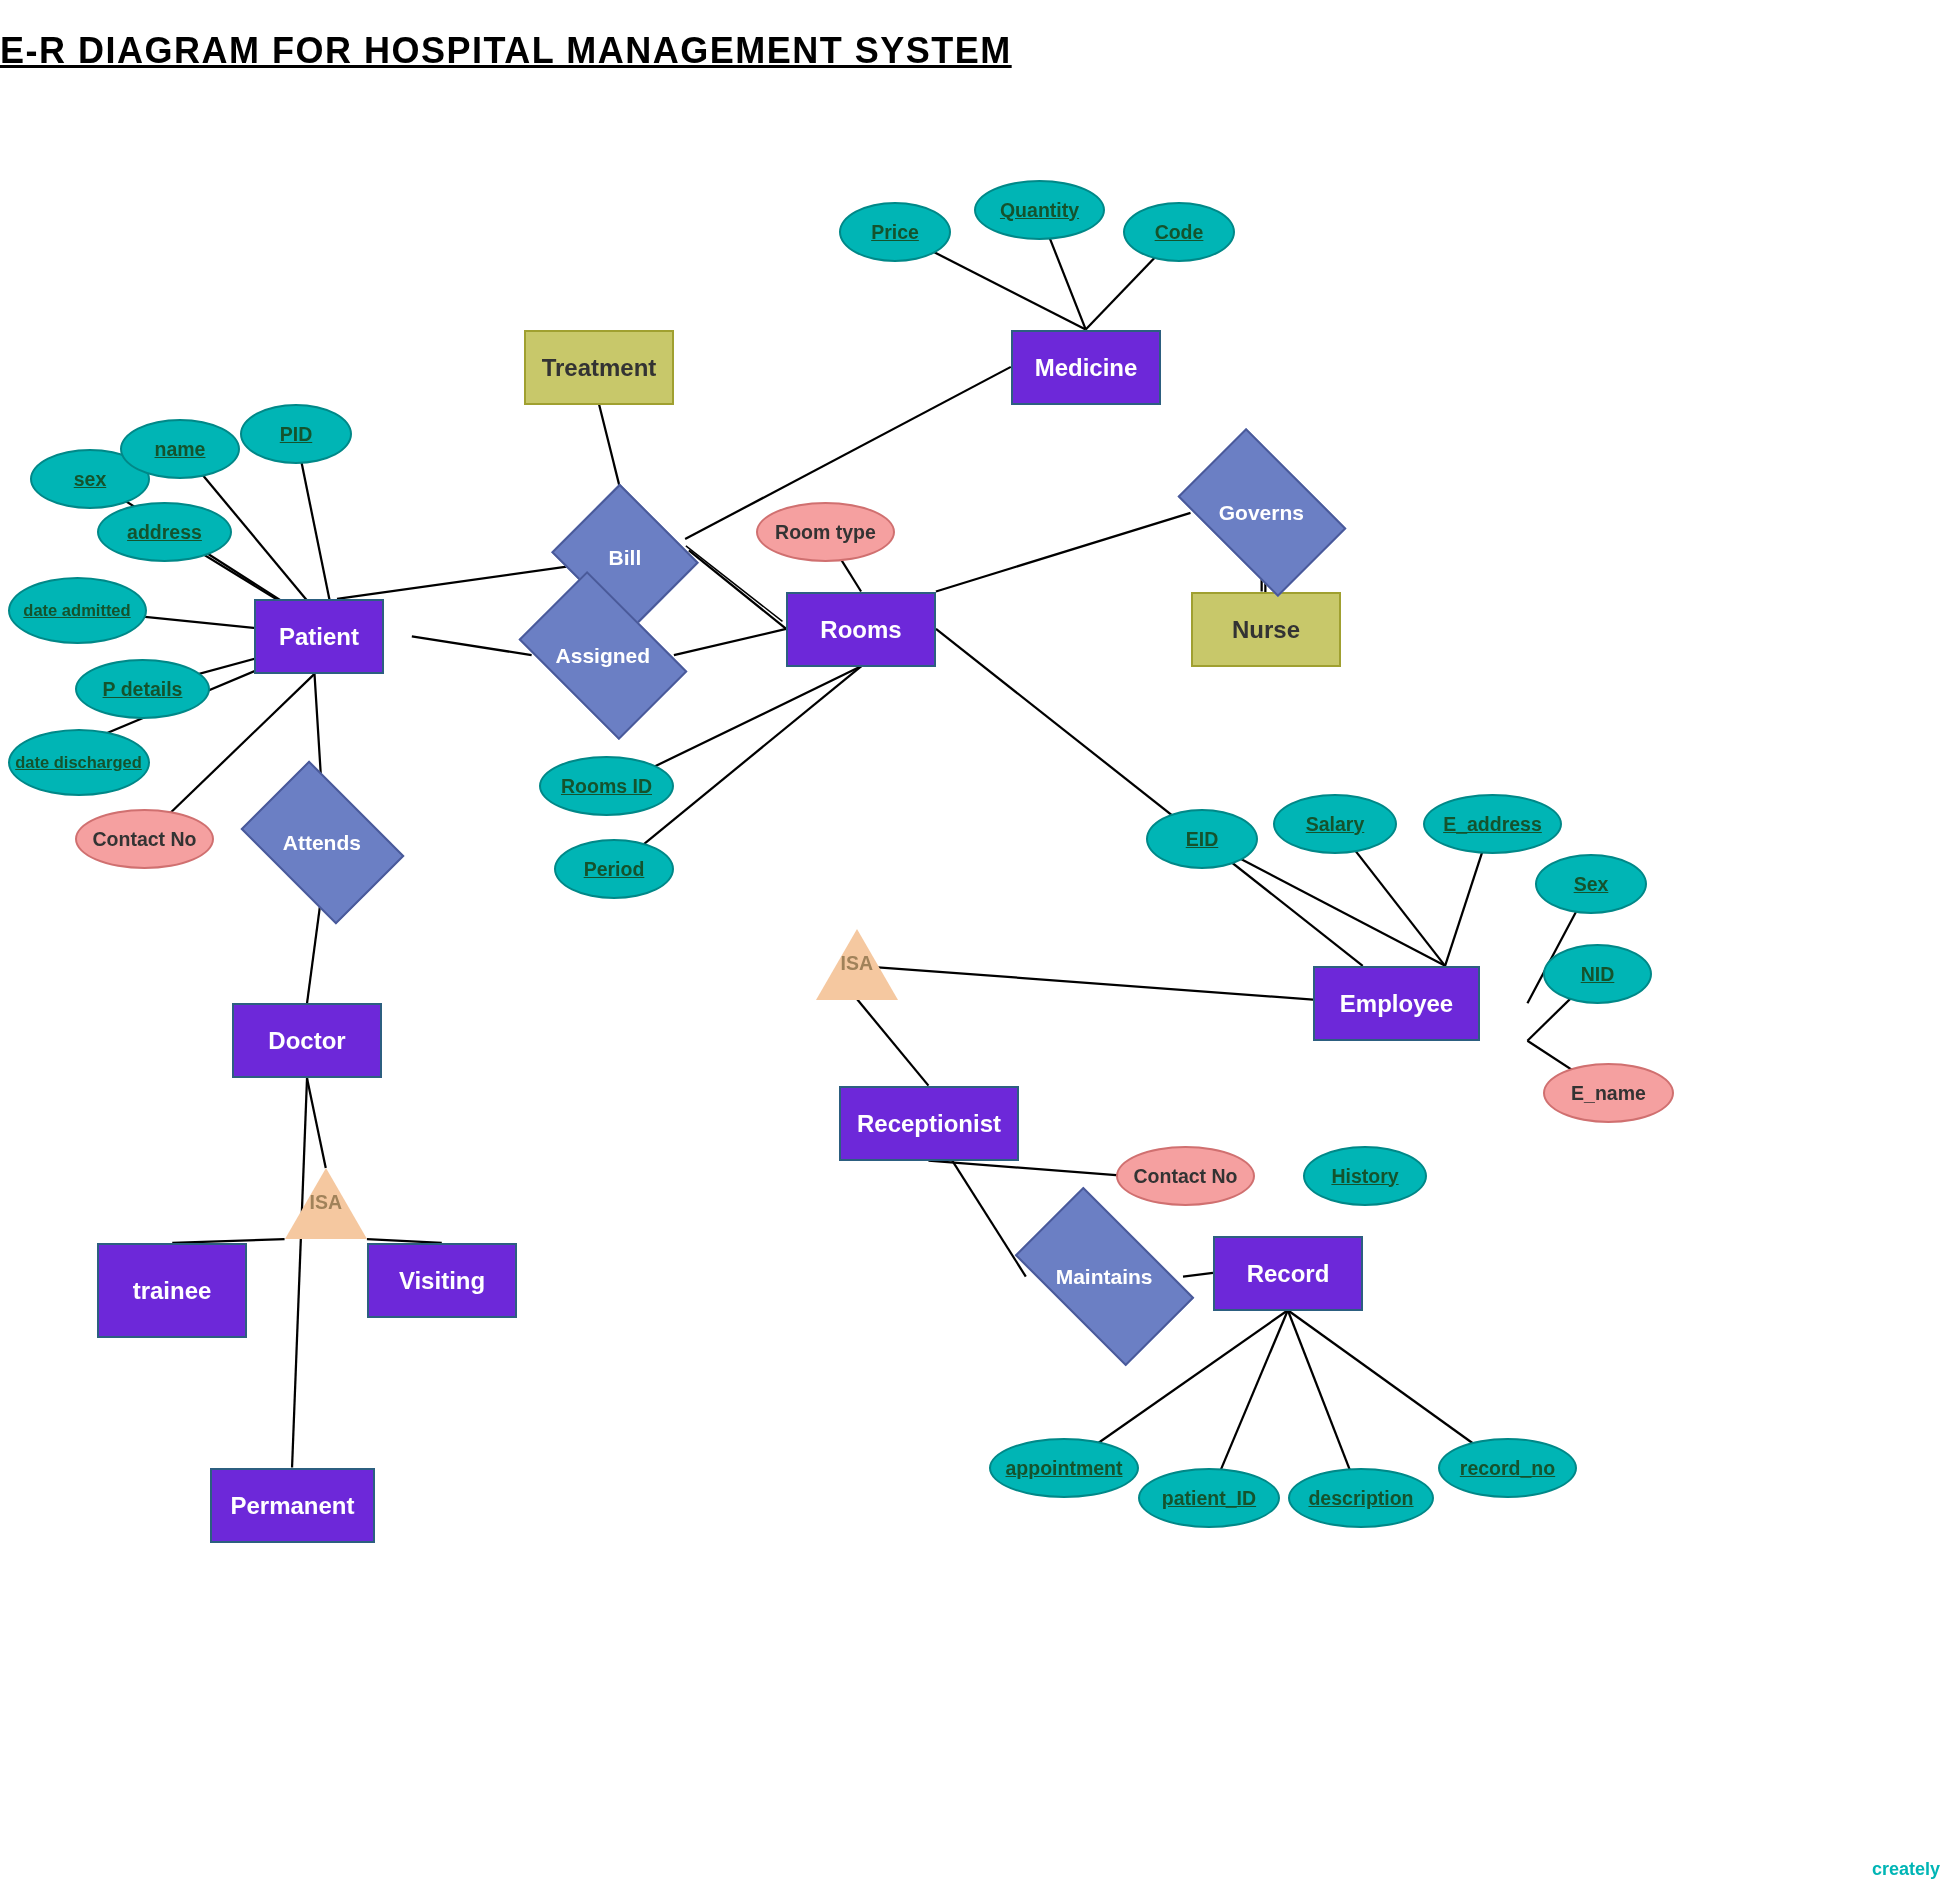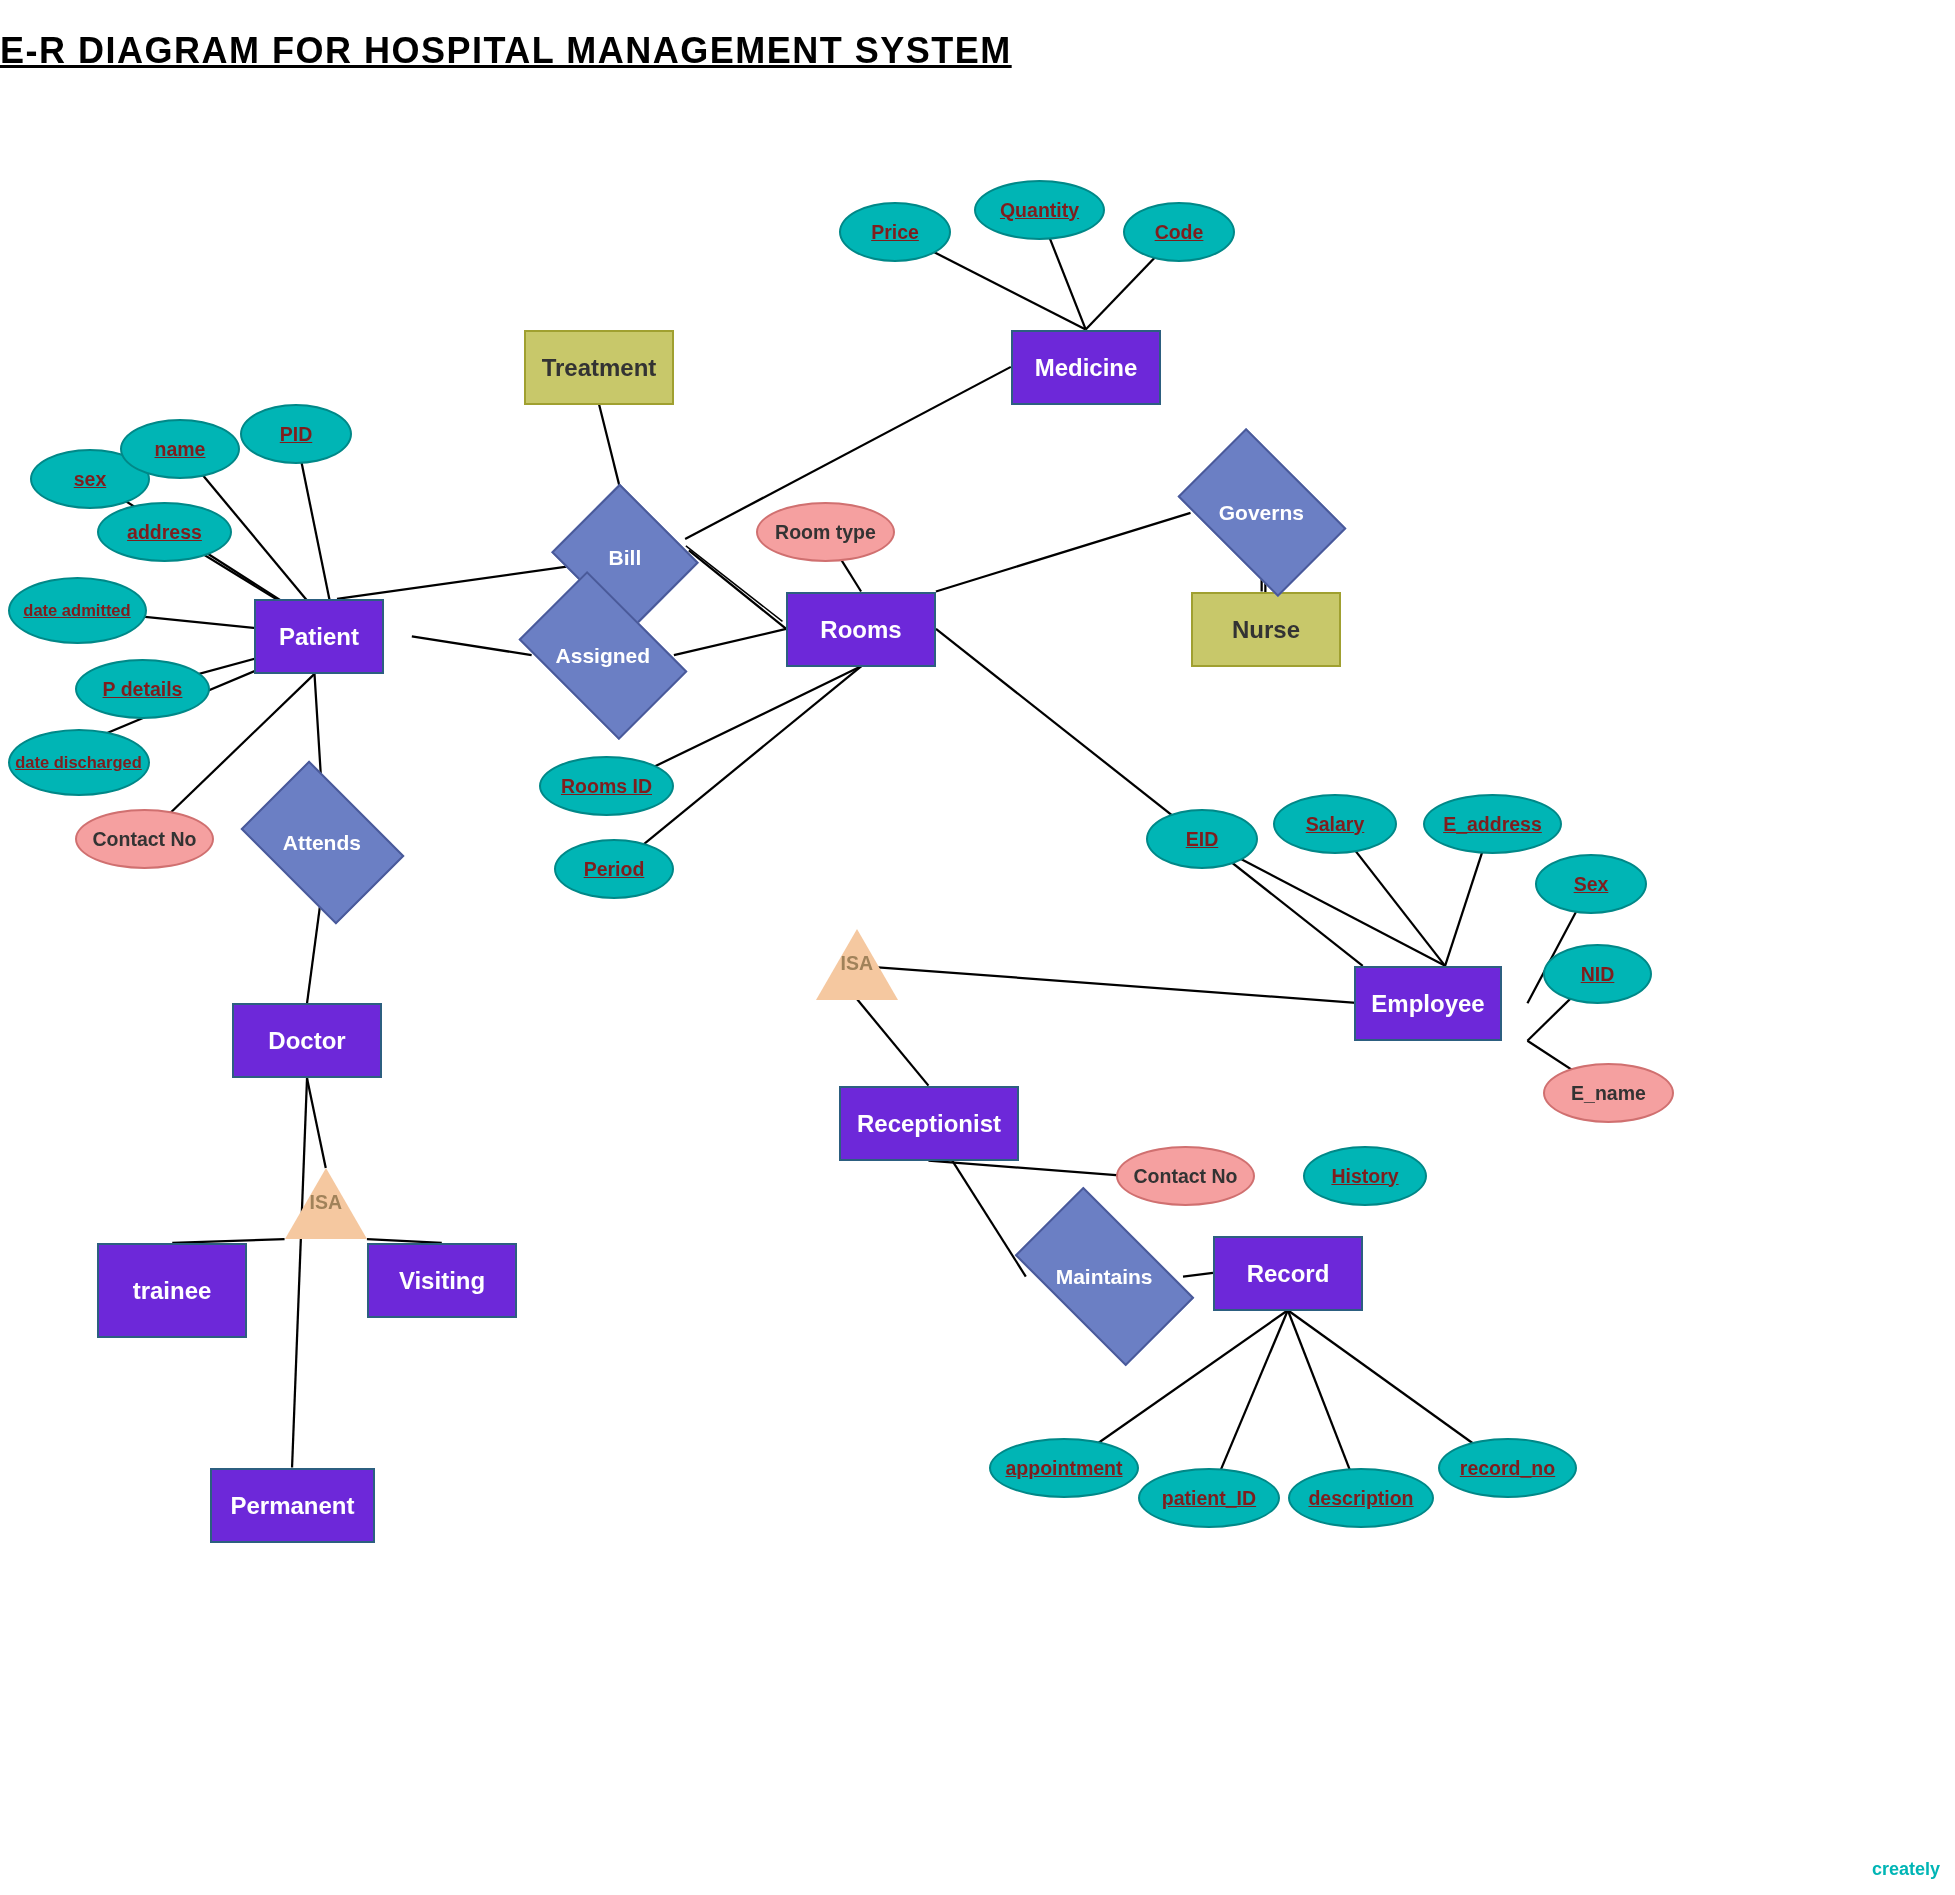--- a/index.html
+++ b/index.html
@@ -69,21 +69,21 @@
     }
     
     .attribute {
       background: #00b5b5;
       border: 2.2px solid #008888;
       border-radius: 50%;
       display: flex;
       align-items: center;
       justify-content: center;
       font-size: 19.5px;
-      color: #7f1d1d;
+      color: #14532d;
       font-weight: bold;
       text-align: center;
       text-decoration: underline;
     }
     
     .attribute-pink {
       background: #f5a0a0;
       border: 2.2px solid #d07070;
       border-radius: 50%;
       display: flex;
@@ -217,21 +217,21 @@
 </div>
 
 <div class="node-container entity" style="left:786px;top:592px;width:150px;height:75px;">
   <span>Rooms</span>
 </div>
 
 <div class="node-container entity" style="left:1011px;top:330px;width:150px;height:75px;">
   <span>Medicine</span>
 </div>
 
-<div class="node-container entity" style="left:1354px;top:966px;width:148px;height:75px;">
+<div class="node-container entity" style="left:1313px;top:966px;width:167px;height:75px;">
   <span>Employee</span>
 </div>
 
 <div class="node-container entity" style="left:839px;top:1086px;width:180px;height:75px;">
   <span>Receptionist</span>
 </div>
 
 <div class="node-container entity" style="left:1213px;top:1236px;width:150px;height:75px;">
   <span>Record</span>
 </div>

